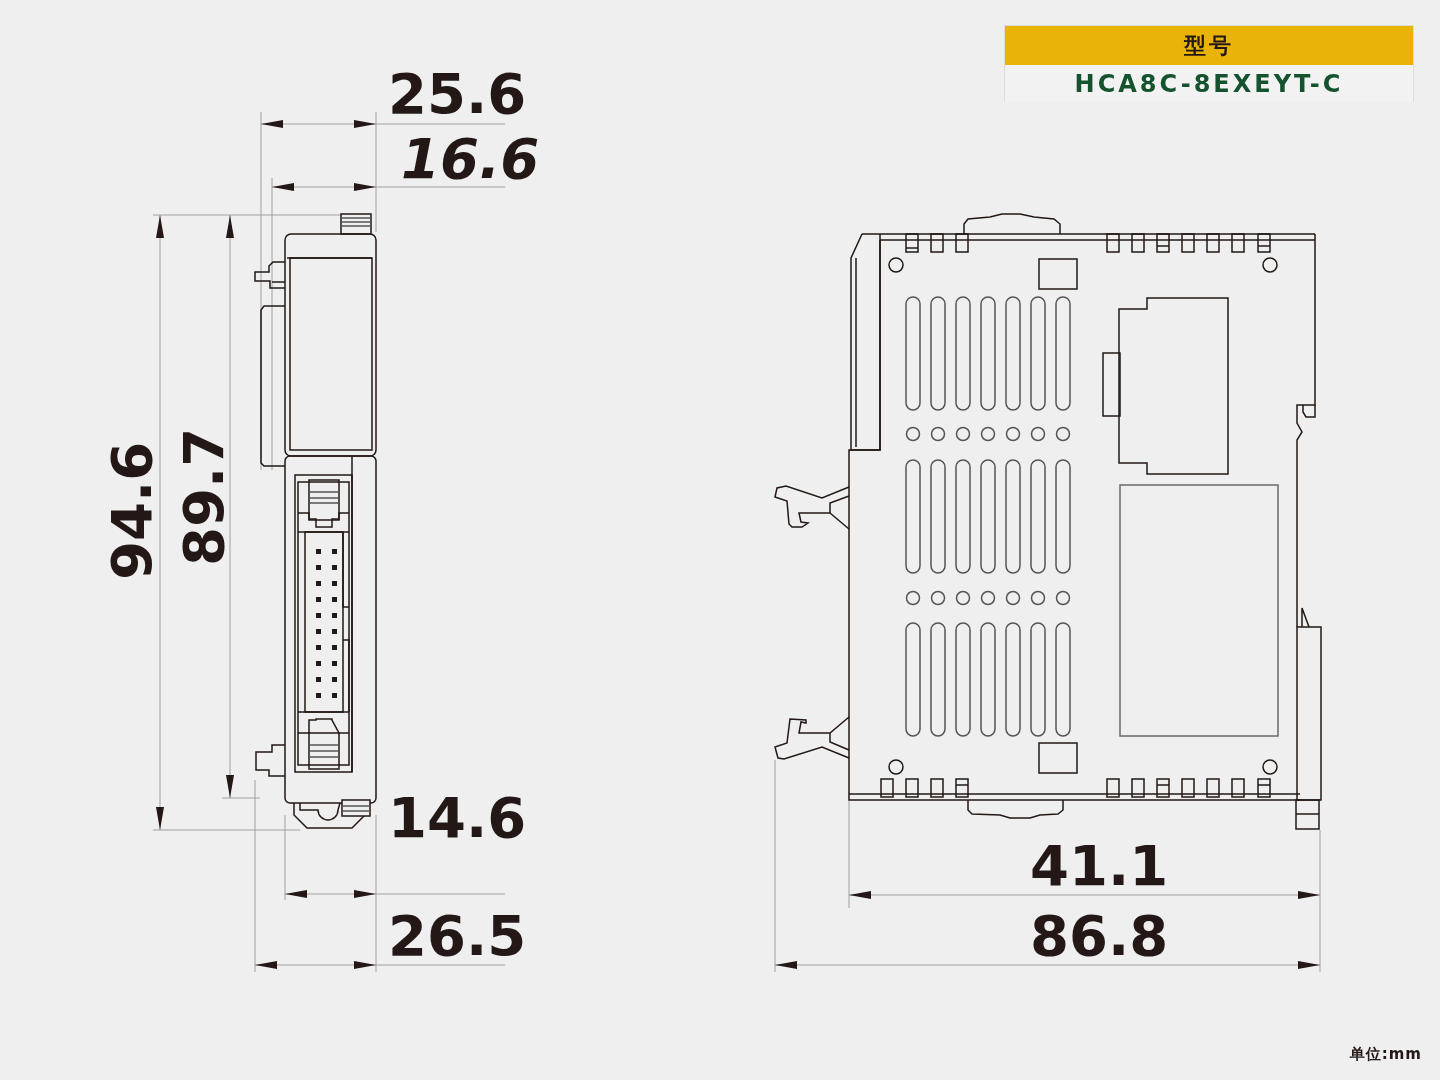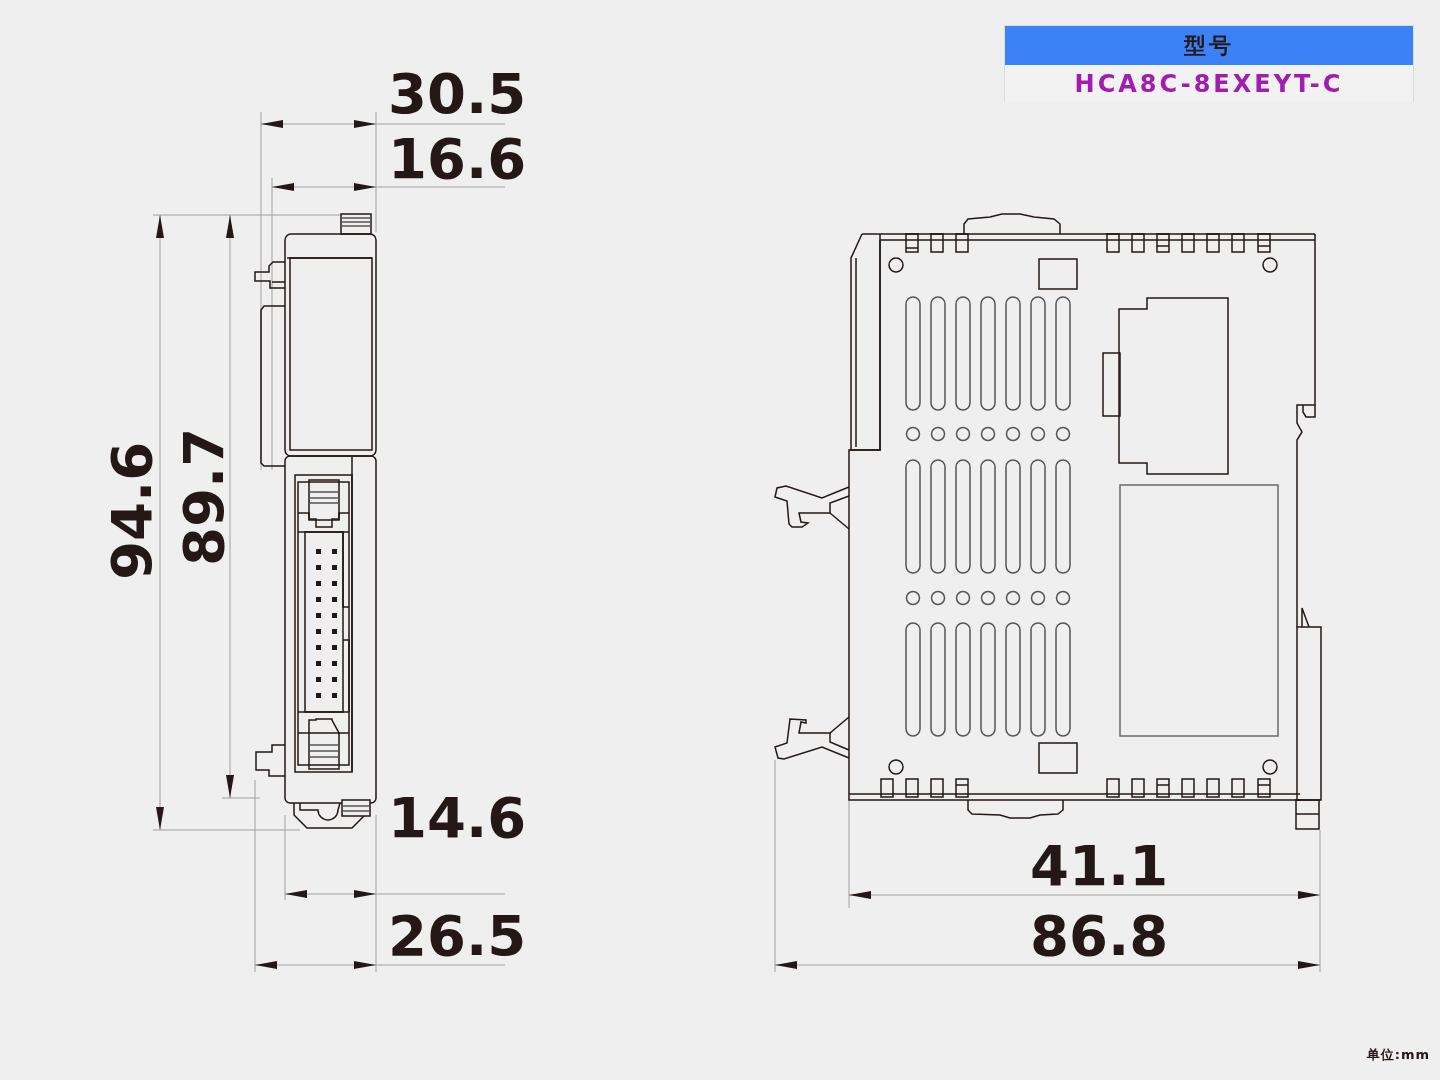--- a/index.html
+++ b/index.html
@@ -9,54 +9,54 @@
       position: relative; overflow: hidden;
       font-family: "Liberation Sans", "DejaVu Sans", sans-serif;
       color: #231815;
     }
     .model-box {
       position: absolute; left: 1004px; top: 25px;
       width: 410px; height: 77px;
       border: 1px solid #dcdcdc; box-sizing: border-box;
     }
     .model-head {
-      height: 39px; background: #3b82f6;
+      height: 39px; background: #eab308;
       display: flex; align-items: center; justify-content: center;
       font-size: 22px; font-weight: bold; letter-spacing: 3px; color: #231815;
       font-family: "DejaVu Sans", sans-serif;
     }
     .model-val {
       height: 37px; background: #f2f2f2;
       display: flex; align-items: center; justify-content: center;
-      font-size: 24px; font-weight: bold; letter-spacing: 3px; color: #a21caf;
+      font-size: 24px; font-weight: bold; letter-spacing: 3px; color: #14532d;
       font-family: "DejaVu Sans", sans-serif;
     }
     .dim {
       position: absolute; font-weight: bold; color: #231815;
       font-family: "DejaVu Sans", sans-serif; font-size: 56px; line-height: 1;
       white-space: nowrap;
     }
     .dim.vert { transform-origin: left top; transform: rotate(-90deg); }
     .unit {
-      position: absolute; right: 10px; bottom: 16px;
-      font-size: 13px; font-weight: bold; letter-spacing: 1px;
+      position: absolute; right: 18px; bottom: 16px;
+      font-size: 15px; font-weight: bold; letter-spacing: 1px;
       font-family: "DejaVu Sans", sans-serif;
     }
     svg.drawing { position: absolute; left: 0; top: 0; }
   </style>
 </head>
 <body>
 
 <div class="model-box">
   <div class="model-head">型号</div>
   <div class="model-val">HCA8C-8EXEYT-C</div>
 </div>
 
-<div class="dim" style="left:388px; top:66px;">30.5</div>
-<div class="dim" style="left:388px; top:131px;">16.6</div>
+<div class="dim" style="left:388px; top:66px;">25.6</div>
+<div class="dim" style="left:401px; top:131px;font-style:italic;">16.6</div>
 <div class="dim vert" style="left:104px; top:580px;">94.6</div>
 <div class="dim vert" style="left:176px; top:566px;">89.7</div>
 <div class="dim" style="left:388px; top:790px;">14.6</div>
 <div class="dim" style="left:388px; top:908px;">26.5</div>
 <div class="dim" style="left:1030px; top:838px;">41.1</div>
 <div class="dim" style="left:1030px; top:908px;">86.8</div>
 
 <div class="unit">单位:mm</div>
 
 <svg class="drawing" width="1440" height="1080" viewBox="0 0 1440 1080">

